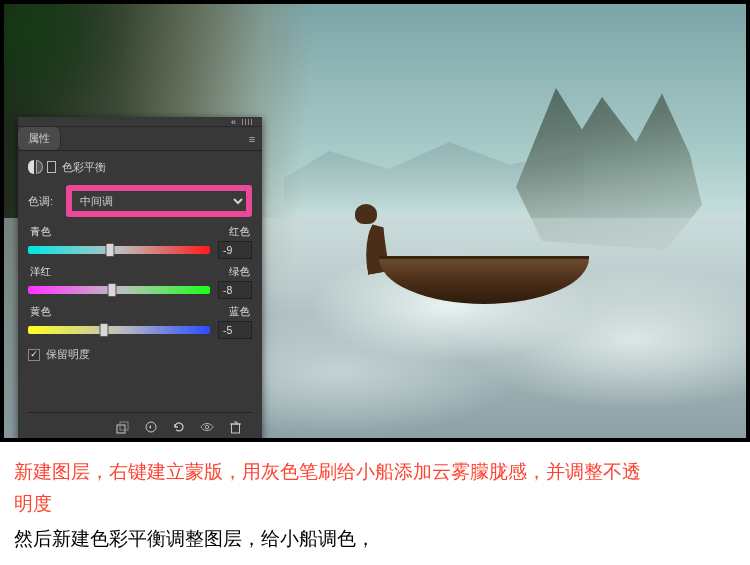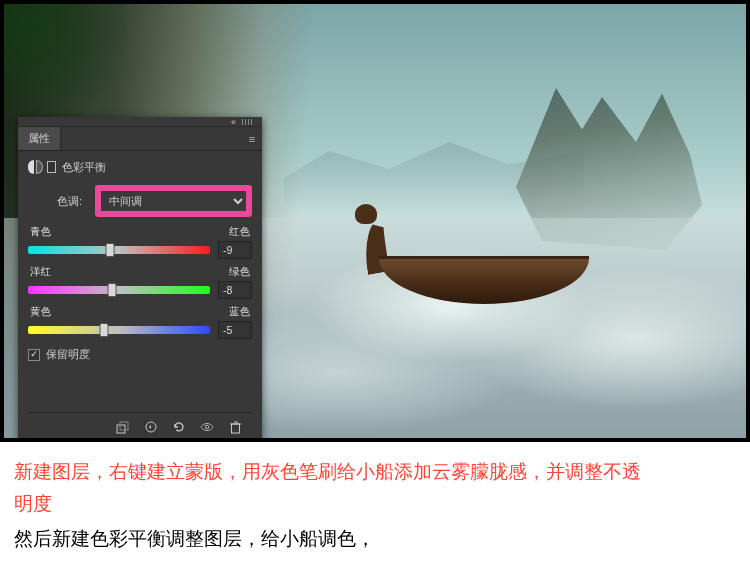--- a/index.html
+++ b/index.html
@@ -119,20 +119,21 @@
     background: #383838;
     border-bottom: 1px solid #222;
   }
   .panel-tab {
     padding: 0 10px;
     height: 100%;
     display: flex; align-items: center;
     background: #4a4a4a;
     border-right: 1px solid #2a2a2a;
     font-size: 11px;
+    border-radius: 6px;
   }
   .panel-menu {
     margin-left: auto;
     width: 20px; height: 100%;
     display: flex; align-items: center; justify-content: center;
     color: #bbb;
   }
   .panel-body {
     padding: 8px 10px 16px;
   }
@@ -151,21 +152,21 @@
   .adj-icon .half.r { border-radius: 0 7px 7px 0; background: #555; border:1px solid #aaa;}
   .adj-icon .box {
     width: 12px; height: 12px; border: 1px solid #bbb; background:#333; margin-left:2px;
   }
   .row {
     display: flex;
     align-items: center;
     gap: 6px;
     margin-bottom: 8px;
   }
-  .row-label { width: 32px; margin-left: 29px; }
+  .row-label { width: 32px; }
   select.tone {
     flex: 1;
     background: #3a3a3a;
     color: #d0d0d0;
     border: 6px solid #ec4899;
     border-radius: 3px;
     height: 32px;
     font-size: 11px;
     padding: 0 4px;
   }

